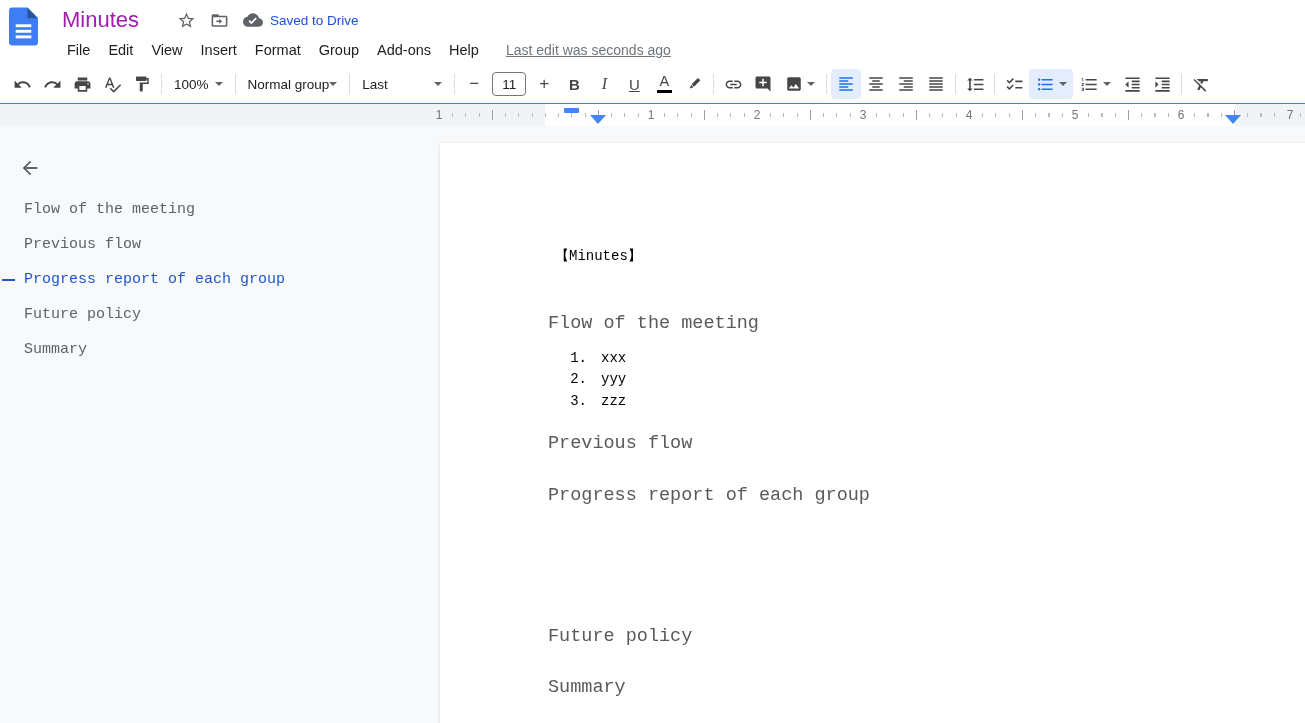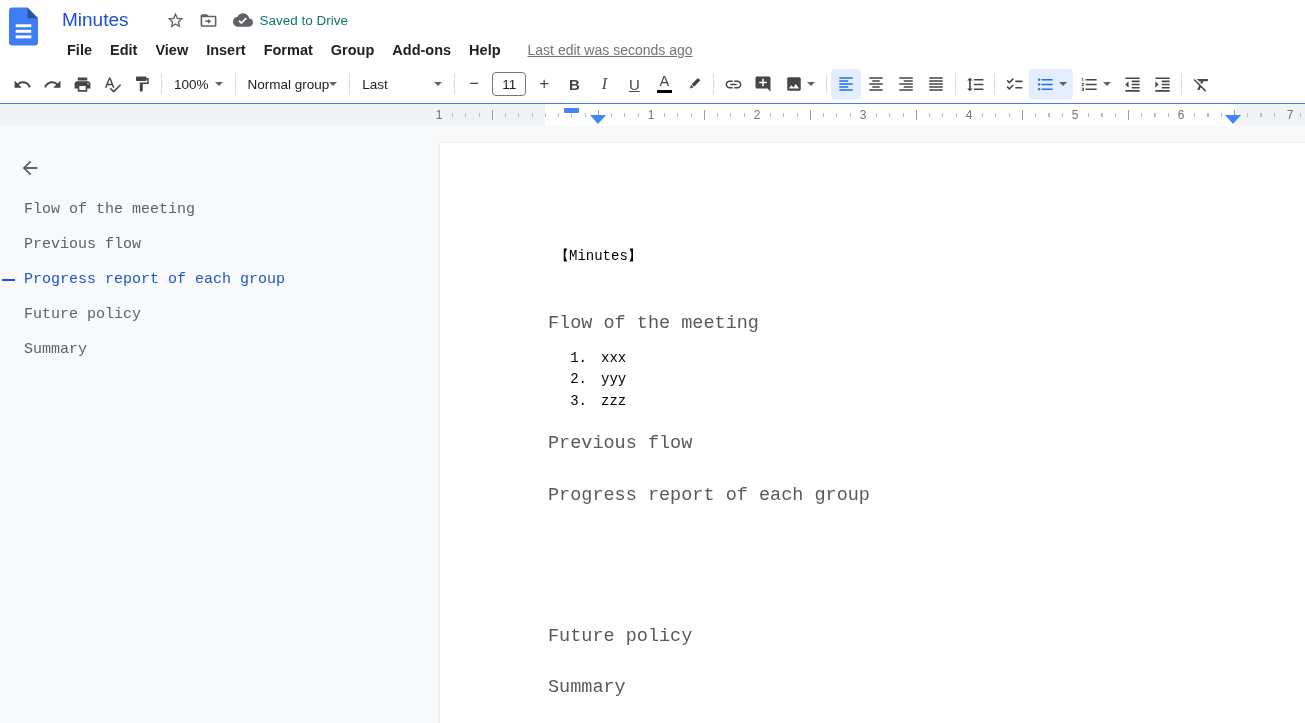--- a/index.html
+++ b/index.html
@@ -5,26 +5,26 @@
   * { margin:0; padding:0; box-sizing:border-box; }
   html,body { width:1305px; height:723px; overflow:hidden; }
   body { font-family:"Liberation Sans", sans-serif; background:#fff; position:relative; }
   .app { position:absolute; inset:0; width:1305px; height:723px; background:#fff; }
 
   
   .topbar { position:absolute; top:0; left:0; right:0; height:65px; background:#fff; }
   .docs-logo { position:absolute; left:9px; top:7px; cursor:pointer; }
   .top-right { position:absolute; left:58px; top:6px; right:0; }
   .title-row { display:flex; align-items:center; height:28px; }
-  .doc-title { font-size:19px; color:#1d4ed8; margin-right:30px; padding:1px 4px; }
+  .doc-title { font-size:22px; color:#a21caf; margin-right:30px; padding:1px 4px; }
   .icon-btn { width:26px; height:26px; display:flex; align-items:center; justify-content:center; color:#5f6368; margin-right:7px; cursor:pointer; }
   .icon-btn svg { fill:#5f6368; }
-  .saved { display:flex; align-items:center; gap:7px; margin-left:4px; color:#0f766e; font-size:13.5px; cursor:pointer; }
+  .saved { display:flex; align-items:center; gap:7px; margin-left:4px; color:#1d4ed8; font-size:13.5px; cursor:pointer; }
   .menu-row { display:flex; align-items:center; height:28px; margin-top:2px; }
-  .menu-item { font-size:14.5px; color:#202124; padding:3px 9px; border-radius:4px; cursor:pointer;font-weight:bold; }
+  .menu-item { font-size:14.5px; color:#202124; padding:3px 9px; border-radius:4px; cursor:pointer; }
   .last-edit { font-size:14px; color:#70757a; text-decoration:underline; margin-left:18px; cursor:pointer; }
 
   
   .toolbar { position:absolute; top:65px; left:0; right:0; height:39px; background:#fff; border-bottom:1px solid #3b82f6; display:flex; align-items:center; padding-left:7px; }
   .tb-btn { min-width:30px; height:30px; border-radius:4px; display:flex; align-items:center; justify-content:center; color:#454746; cursor:pointer; }
   .tb-btn svg { fill:#454746; }
   .tb-btn.active { background:#e3edfd; }
   .tb-btn.active svg { fill:#1a73e8; }
   .tb-sep { width:1px; height:20px; background:#dadce0; margin:0 4px; }
   .dd { width:0; height:0; border-left:4px solid transparent; border-right:4px solid transparent; border-top:4.5px solid #5f6368; margin-left:6px; }

